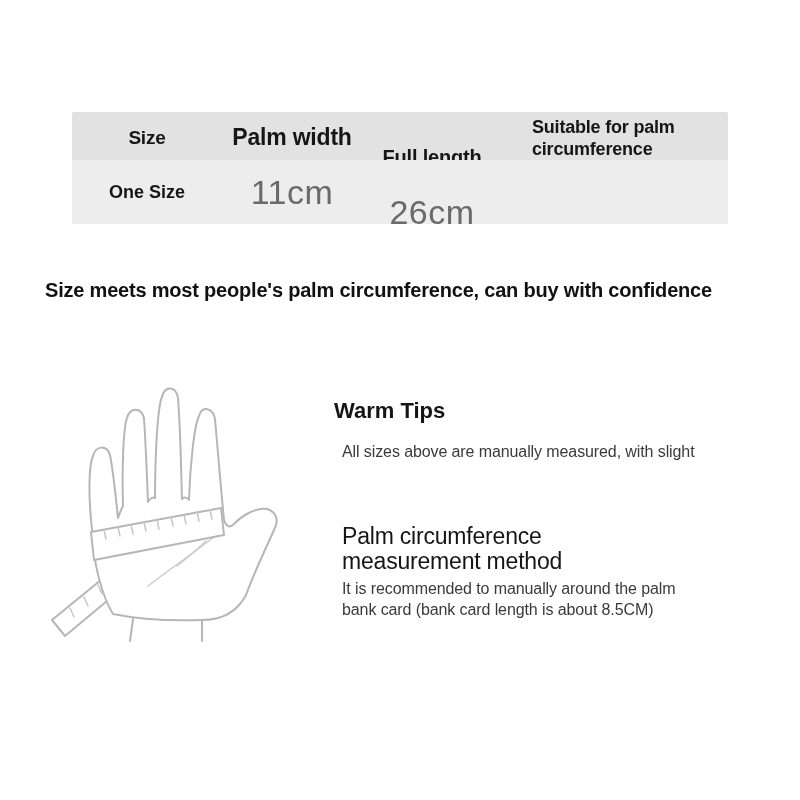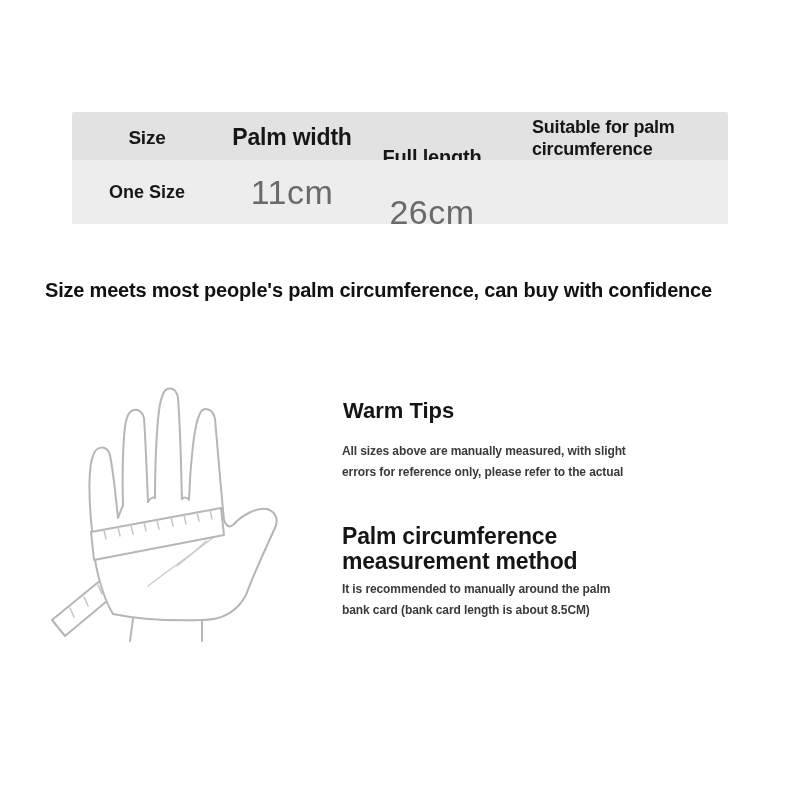--- a/index.html
+++ b/index.html
@@ -23,24 +23,24 @@
   .h4{font-size:18px;line-height:22px;}
   .row-label{font-size:18px;font-weight:bold;color:#161616;}
   .row-value{font-size:34px;font-weight:400;color:#6a6a6a;letter-spacing:0.5px;}
   .c4.vcell{padding-left:35px;}
   
   .confidence{
     position:absolute;left:45px;top:279px;width:720px;
     font-size:20px;font-weight:bold;color:#111111;letter-spacing:-0.2px;white-space:nowrap;
   }
   
-  .warm-title{position:absolute;left:343px;top:398px;font-size:22px;font-weight:bold;color:#151515;text-align:center;}
-  .body-block{position:absolute;left:342px;width:440px;font-size:12px;font-weight:bold;color:#3a3a3a;letter-spacing:-0.1px;}
+  .warm-title{position:absolute;left:334px;top:398px;font-size:22px;font-weight:bold;color:#151515;text-align:center;}
+  .body-block{position:absolute;left:342px;width:440px;font-size:16px;font-weight:normal;color:#3a3a3a;letter-spacing:-0.1px;}
   .body-1{top:441px;line-height:21px;}
-  .meas-title{position:absolute;left:342px;top:524px;font-size:23px;font-weight:bold;color:#151515;line-height:25px;letter-spacing:-0.2px;}
+  .meas-title{position:absolute;left:342px;top:524px;font-size:23px;font-weight:normal;color:#151515;line-height:25px;letter-spacing:-0.2px;}
   .body-2{top:579px;line-height:20.5px;}
   
   .hand-wrap{position:absolute;left:30px;top:368px;width:300px;height:290px;}
 </style>
 </head>
 <body>
 
 <div id="canvas">
 
   <div class="t-band t-head">
@@ -108,21 +108,20 @@
 
       <g>
         <path d="M 103 251 L 100 273 M 172 252 L 172 273" stroke="#b6b6b6" stroke-width="2" stroke-linecap="round"></path>
       </g>
     </svg>
   </div>
 
   <div class="warm-title">Warm Tips</div>
   <div class="body-block body-1">
     <div>All sizes above are manually measured, with slight</div>
-    <div>errors for reference only, please refer to the actual</div>
   </div>
 
   <div class="meas-title">
     <div>Palm circumference</div>
     <div>measurement method</div>
   </div>
   <div class="body-block body-2">
     <div>It is recommended to manually around the palm</div>
     <div>bank card (bank card length is about 8.5CM)</div>
   </div>

